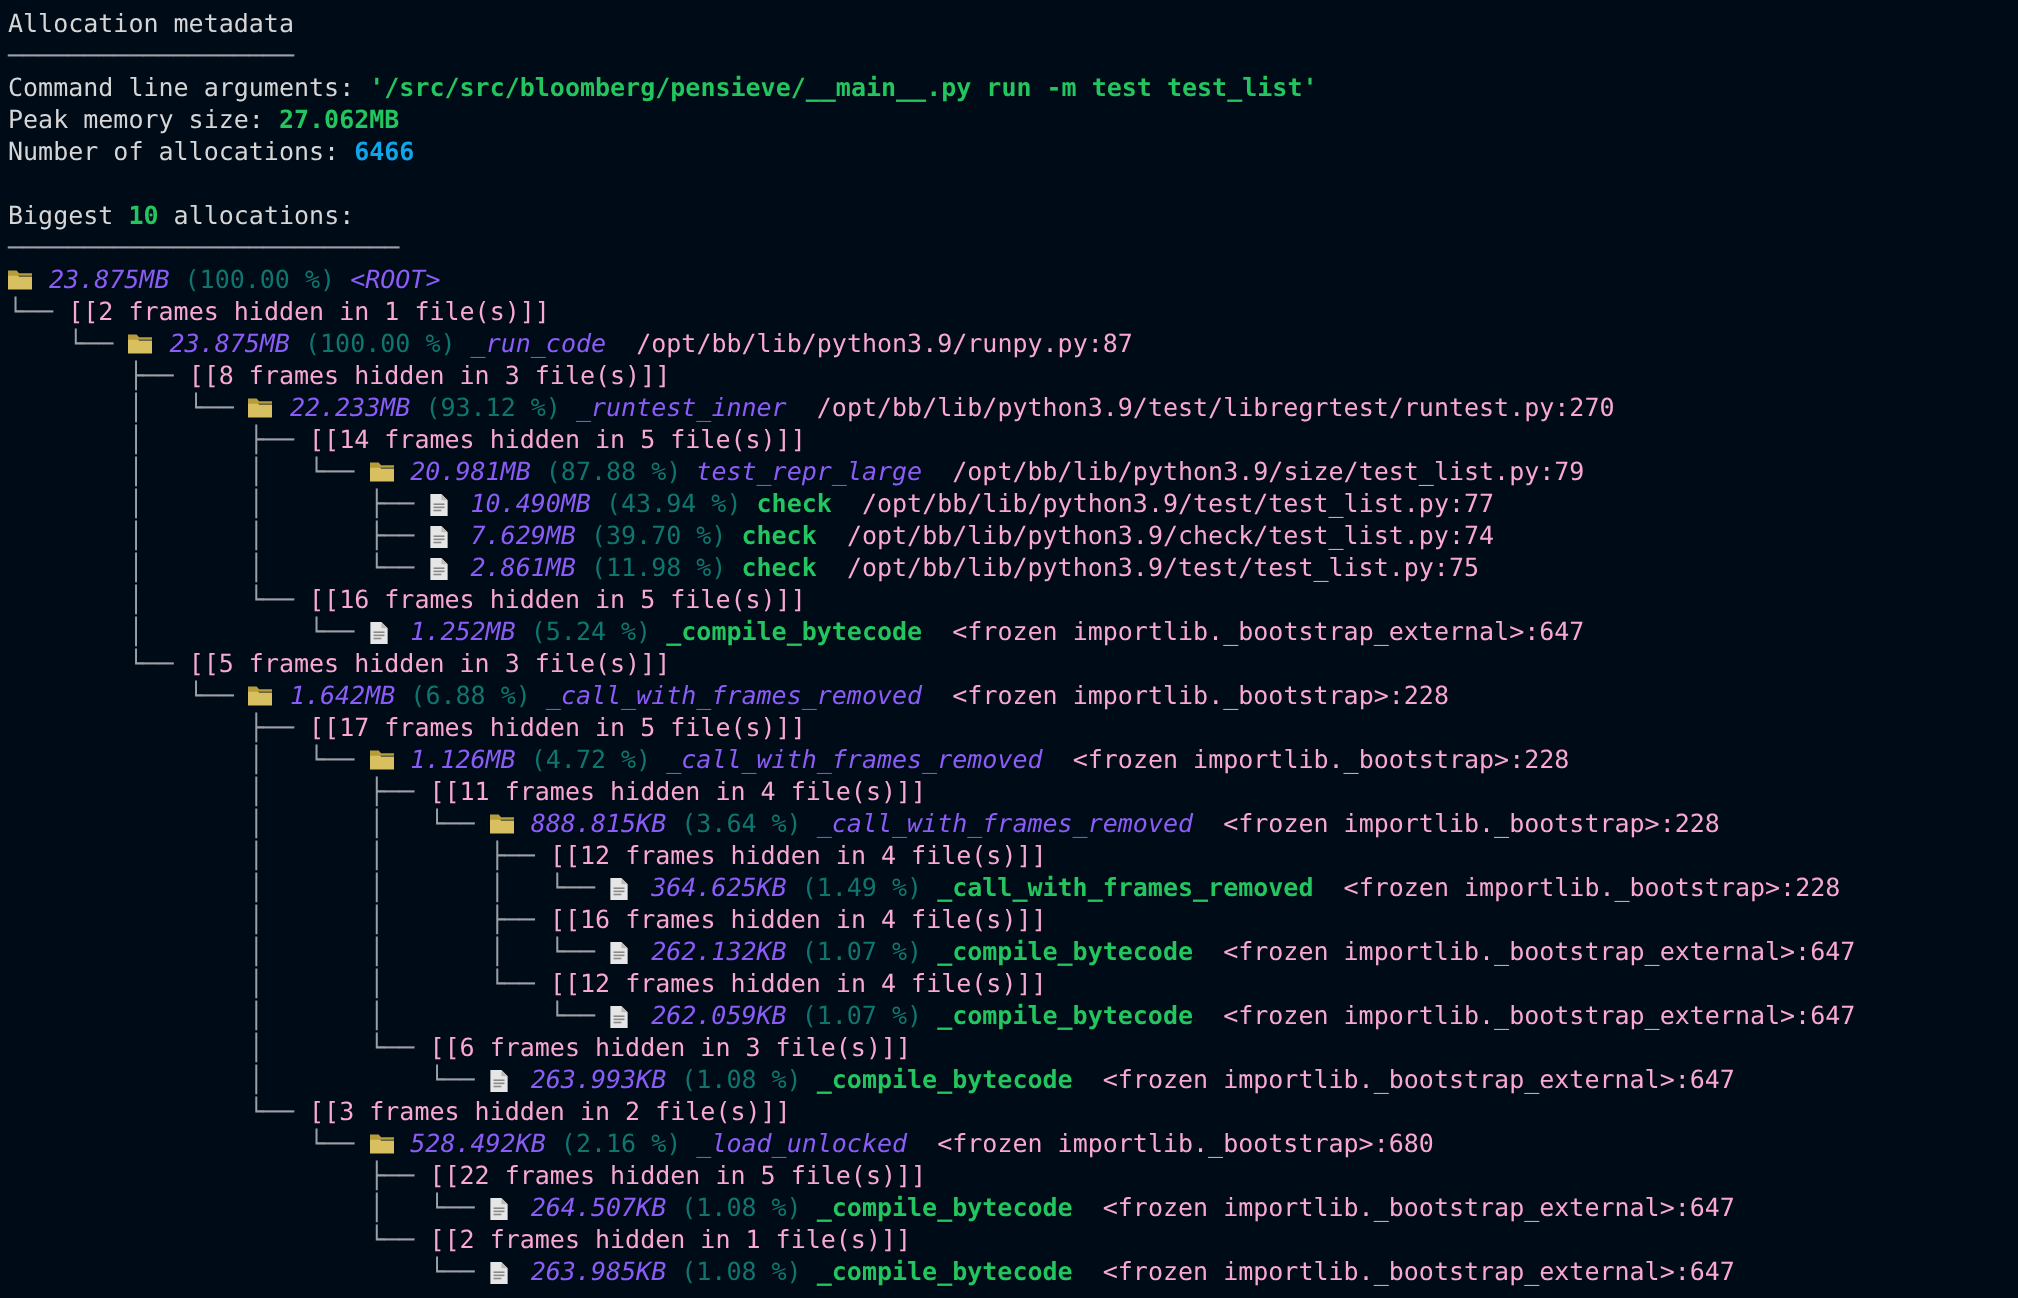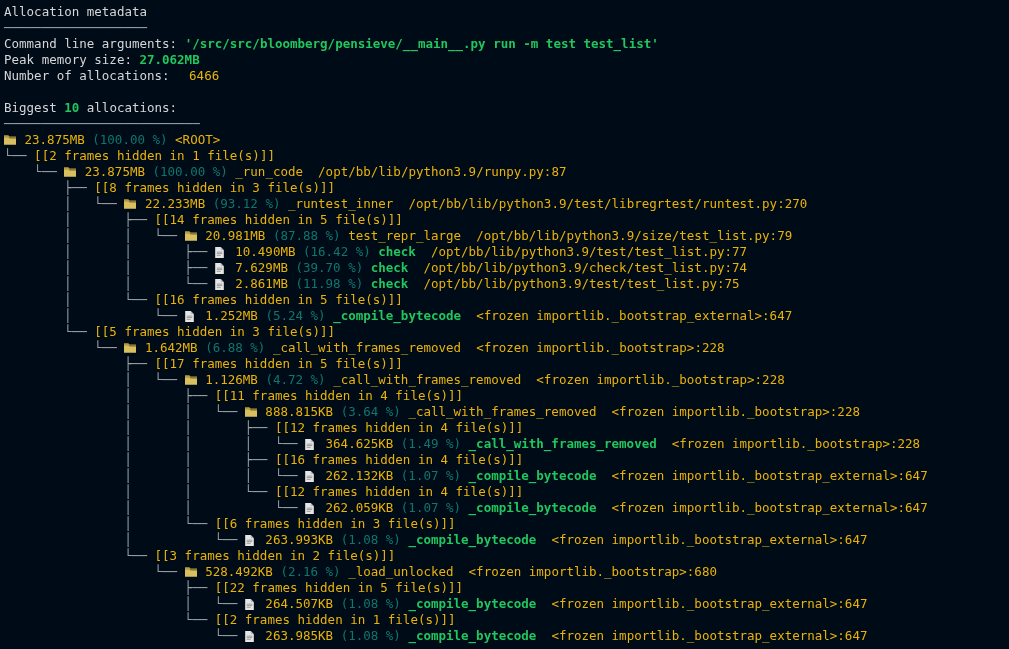--- a/index.html
+++ b/index.html
@@ -9,24 +9,24 @@
     color: #c6c6c6;
     font-family: "Menlo", "Consolas", "DejaVu Sans Mono", monospace;
     font-size: 12.5px;
     line-height: 16px;
     width: 1009px;
   }
   .screen { padding: 4px 4px 0 4px; white-space: pre; }
   .white   { color: #d6d6d6; }
   .bright  { color: #22c55e; font-weight: 600; }
   .dash    { color: #9aa0a6; }
-  .red     { color: #eab308; }
+  .red     { color: #8b5cf6; font-style: italic; }
   .green   { color: #0f766e; }
-  .path    { color: #eab308; }
-  .cyan    { color: #eab308; font-weight: 400; margin-left: 12px; }
+  .path    { color: #f9a8d4; }
+  .cyan    { color: #0ea5e9; font-weight: 700; }
   .row { display: block; }
   .gutter { color: #9aa0a6; }
   .icon-folder, .icon-file {
     display: inline-block;
     width: 12px; height: 10px;
     vertical-align: -1px;
     margin: 0 1px 0 0;
   }
   .icon-folder svg, .icon-file svg { display:block; }
 </style>
@@ -43,21 +43,21 @@
           <path d="M0 0h5l1.5 1.5H14V3H0z" fill="#b89c3a"></path>
         </svg></span><span class="gutter"> </span><span class="red">22.233MB</span> <span class="green">(93.12 %)</span> <span class="red">_runtest_inner</span>  <span class="path">/opt/bb/lib/python3.9/test/libregrtest/runtest.py:270</span></span><span class="row"><span class="gutter">        │       ├── </span><span class="path">[[14 frames hidden in 5 file(s)]]</span></span><span class="row"><span class="gutter">        │       │   └── </span><span class="icon-folder"><svg viewBox="0 0 14 11" width="12" height="10">
           <path d="M0 2h5l1.5 1.5H14V11H0z" fill="#d8c061"></path>
           <path d="M0 0h5l1.5 1.5H14V3H0z" fill="#b89c3a"></path>
         </svg></span><span class="gutter"> </span><span class="red">20.981MB</span> <span class="green">(87.88 %)</span> <span class="red">test_repr_large</span>  <span class="path">/opt/bb/lib/python3.9/size/test_list.py:79</span></span><span class="row"><span class="gutter">        │       │       ├── </span><span class="icon-file"><svg viewBox="0 0 11 14" width="9" height="11">
           <path d="M0 0h7l4 4v10H0z" fill="#e6e6e6"></path>
           <path d="M7 0v4h4z" fill="#bcbcbc"></path>
           <rect x="2" y="6" width="7" height="1" fill="#888"></rect>
           <rect x="2" y="8" width="7" height="1" fill="#888"></rect>
           <rect x="2" y="10" width="5" height="1" fill="#888"></rect>
-        </svg></span><span class="gutter"> </span><span class="red">10.490MB</span> <span class="green">(16.42 %)</span> <span class="bright">check</span>  <span class="path">/opt/bb/lib/python3.9/test/test_list.py:77</span></span><span class="row"><span class="gutter">        │       │       ├── </span><span class="icon-file"><svg viewBox="0 0 11 14" width="9" height="11">
+        </svg></span><span class="gutter"> </span><span class="red">10.490MB</span> <span class="green">(43.94 %)</span> <span class="bright">check</span>  <span class="path">/opt/bb/lib/python3.9/test/test_list.py:77</span></span><span class="row"><span class="gutter">        │       │       ├── </span><span class="icon-file"><svg viewBox="0 0 11 14" width="9" height="11">
           <path d="M0 0h7l4 4v10H0z" fill="#e6e6e6"></path>
           <path d="M7 0v4h4z" fill="#bcbcbc"></path>
           <rect x="2" y="6" width="7" height="1" fill="#888"></rect>
           <rect x="2" y="8" width="7" height="1" fill="#888"></rect>
           <rect x="2" y="10" width="5" height="1" fill="#888"></rect>
         </svg></span><span class="gutter"> </span><span class="red">7.629MB</span> <span class="green">(39.70 %)</span> <span class="bright">check</span>  <span class="path">/opt/bb/lib/python3.9/check/test_list.py:74</span></span><span class="row"><span class="gutter">        │       │       └── </span><span class="icon-file"><svg viewBox="0 0 11 14" width="9" height="11">
           <path d="M0 0h7l4 4v10H0z" fill="#e6e6e6"></path>
           <path d="M7 0v4h4z" fill="#bcbcbc"></path>
           <rect x="2" y="6" width="7" height="1" fill="#888"></rect>
           <rect x="2" y="8" width="7" height="1" fill="#888"></rect>

